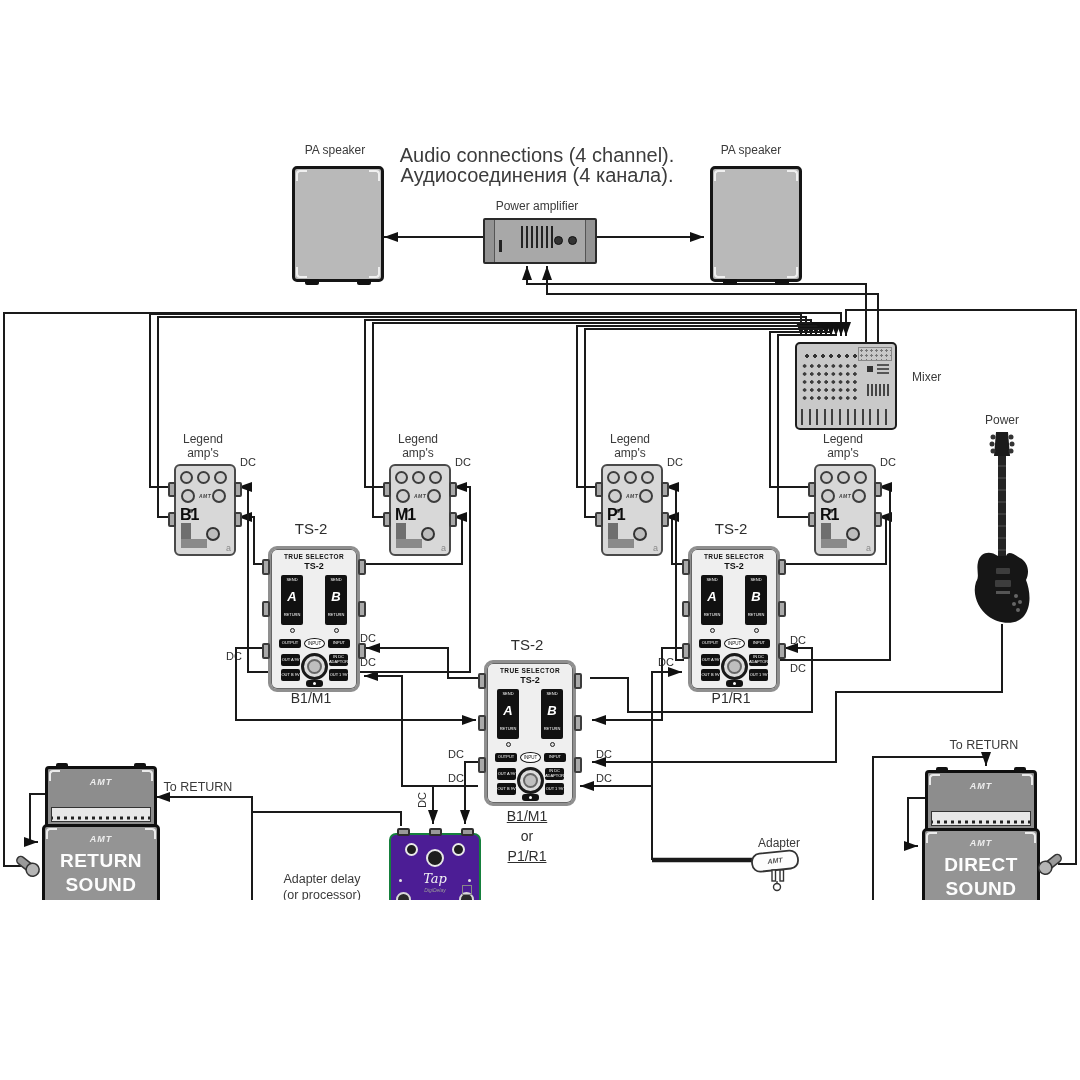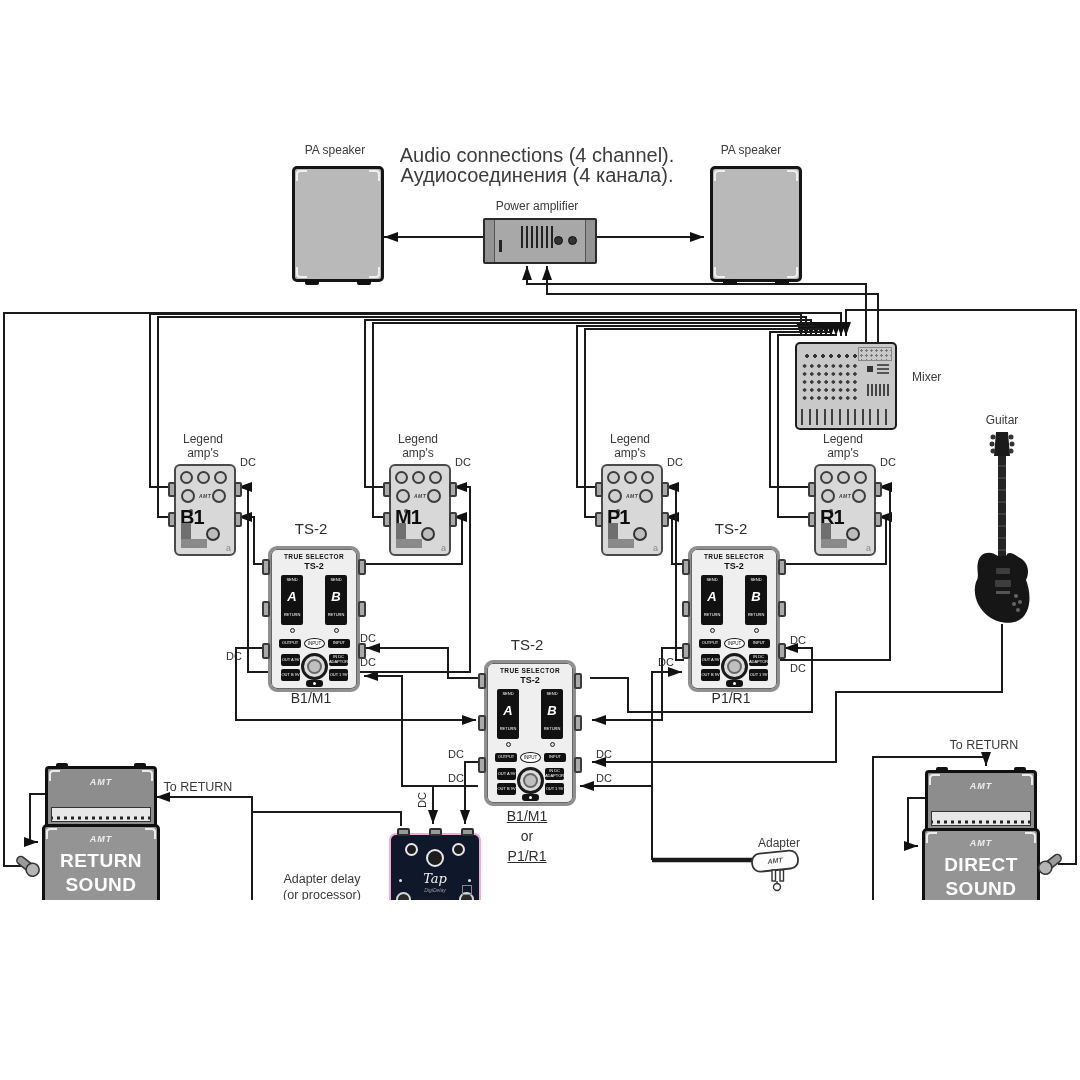--- a/index.html
+++ b/index.html
@@ -40,21 +40,21 @@
   .mixer .bars{position:absolute;right:6px;top:20px;width:12px;height:10px;
     background:repeating-linear-gradient(0deg,#555 0 2px,transparent 2px 4px);}
   .mixer .eqbars{position:absolute;right:6px;top:40px;width:22px;height:12px;
     background:repeating-linear-gradient(90deg,#444 0 2px,transparent 2px 4px);}
   .mixer .faders{position:absolute;left:4px;bottom:3px;width:90px;height:16px;
     background:repeating-linear-gradient(90deg,#3f3f3f 0 2px,transparent 2px 7.6px);}
   
   .lamp{position:absolute;width:58px;height:88px;background:#d8d8d8;border:2px solid #4a4a4a;border-radius:6px;}
   .knob{position:absolute;border-radius:50%;background:#cfcfcf;border:2px solid #3d3d3d;box-sizing:border-box;}
   .lamp .brand{position:absolute;font-size:5px;font-weight:bold;font-style:italic;color:#444;letter-spacing:.5px;}
-  .lamp .nm{position:absolute;left:4px;top:40px;font-size:20px;font-weight:900;color:#0d0d0d;letter-spacing:-1px;}
+  .lamp .nm{position:absolute;left:4px;top:40px;font-size:16px;font-weight:900;color:#0d0d0d;letter-spacing:-1px;}
   .lamp .logoV{position:absolute;left:5px;top:57px;width:10px;height:25px;background:#6f6f6f;}
   .lamp .logoH{position:absolute;left:5px;top:73px;width:26px;height:9px;background:#8a8a8a;}
   .lamp .fsw{position:absolute;left:30px;top:61px;width:14px;height:14px;border-radius:50%;background:#bdbdbd;border:2px solid #333;box-sizing:border-box;}
   .lamp .led{position:absolute;left:13px;top:43px;width:4px;height:4px;border-radius:50%;background:#555;}
   .lamp .a{position:absolute;right:3px;bottom:1px;font-size:9px;color:#8a8a8a;}
   .jack{position:absolute;width:8px;height:15px;background:#a9a9a9;border:2px solid #3c3c3c;border-radius:2px;box-sizing:border-box;}
   
   .ts2{position:absolute;width:86px;height:140px;background:#efefef;border:3px solid #8f8f8f;border-radius:9px;box-shadow:inset 0 0 0 1px #666;}
   .ts2 .hdr1{position:absolute;top:4px;width:100%;text-align:center;font-size:6.5px;font-weight:bold;color:#111;letter-spacing:.4px;}
   .ts2 .hdr2{position:absolute;top:12px;width:100%;text-align:center;font-size:9px;font-weight:bold;color:#111;}
@@ -73,21 +73,21 @@
   .ts2 .dcdot{position:absolute;left:42px;top:133px;width:3px;height:3px;border-radius:50%;background:#fff;}
   
   .head{position:absolute;background:#8d8d8d;border:3px solid #0f0f0f;border-radius:4px;}
   .head .brand{position:absolute;top:8px;width:100%;text-align:center;color:#ededed;font-weight:bold;font-style:italic;font-size:9px;letter-spacing:1px;}
   .head .panel{position:absolute;left:3px;right:3px;bottom:3px;height:13px;background:#e8e8e8;border:1px solid #333;
     background-image:radial-gradient(circle,#222 1.6px,transparent 2px);background-size:7px 13px;background-position:3px 3.5px;}
   .cab{position:absolute;background:#949494;border:3px solid #0f0f0f;border-radius:5px;}
   .cab .brand{position:absolute;top:7px;width:100%;text-align:center;color:#ededed;font-weight:bold;font-style:italic;font-size:9px;letter-spacing:1px;}
   .cab .big{position:absolute;top:22px;width:100%;text-align:center;color:#fdfdfd;font-size:19px;font-weight:600;letter-spacing:.5px;line-height:1.25;}
   
-  .ddelay{position:absolute;width:88px;height:76px;background:#0f172a;border:2px solid #f9a8d4;border-radius:7px;}
+  .ddelay{position:absolute;width:88px;height:76px;background:#4c1d95;border:2px solid #15803d;border-radius:7px;}
   .ddelay .topjack{position:absolute;top:-7px;width:13px;height:8px;background:#9a9a9a;border:2px solid #2e2e2e;border-radius:2px;box-sizing:border-box;}
   .ddelay .kn{position:absolute;border-radius:50%;background:#1d1d1d;border:2px solid #e8e8e8;box-sizing:border-box;}
   .ddelay .logo{position:absolute;left:0;top:36px;width:100%;text-align:center;color:#f3f3f3;font-size:13px;font-style:italic;font-family:"DejaVu Serif",serif;}
   .ddelay .sublogo{position:absolute;left:0;top:52px;width:100%;text-align:center;color:#999;font-size:5px;font-style:italic;}
   .ddelay .fs{position:absolute;bottom:4px;width:15px;height:15px;border-radius:50%;background:#2a2a2a;border:2px solid #d8d8d8;box-sizing:border-box;}
   .ddelay .led{position:absolute;width:3px;height:3px;border-radius:50%;background:#e5e5e5;}
   svg.wires{position:absolute;left:0;top:0;z-index:1;}
   .comp{z-index:2;}
 </style>
 </head>
@@ -189,21 +189,21 @@
     <div class="jackrow"></div>
     <div class="holes"></div>
     <div class="knobs"></div>
     <div class="sq"></div>
     <div class="bars"></div>
     <div class="eqbars"></div>
     <div class="faders"></div>
   </div>
   <div class="lbl" style="left:912px;top:370px;">Mixer</div>
 
-  <div class="lbl ctr" style="left:1002px;top:413px;">Guitar</div>
+  <div class="lbl ctr" style="left:1002px;top:413px;">Power</div>
   <div class="comp abs" style="left:972px;top:430px;">
     <svg width="60" height="196" viewBox="0 0 60 196">
       <path d="M24,2 L36,2 L38,26 L22,26 Z" fill="#1b1b1b"></path>
       <circle cx="21" cy="7" r="2.5" fill="#333"></circle>
         <circle cx="39" cy="7" r="2.5" fill="#333"></circle>
       <circle cx="20" cy="14" r="2.5" fill="#333"></circle>
         <circle cx="40" cy="14" r="2.5" fill="#333"></circle>
       <circle cx="21" cy="21" r="2.5" fill="#333"></circle>
         <circle cx="39" cy="21" r="2.5" fill="#333"></circle>
       <rect x="26" y="26" width="8" height="104" fill="#242424"></rect>

